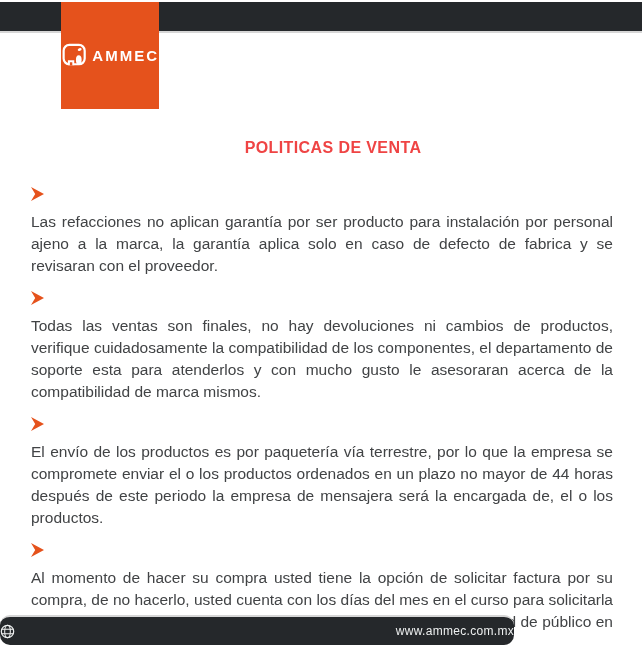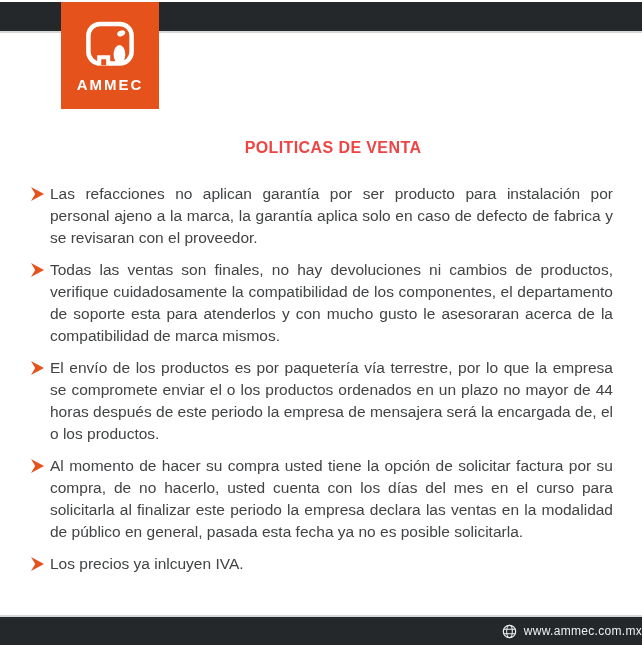--- a/index.html
+++ b/index.html
@@ -17,53 +17,54 @@
     overflow:hidden;
   }
   .top-bar{
     position:absolute;top:2px;left:0;width:642px;height:29px;
     background:var(--dark);
     box-shadow:0 2px 0 var(--line);
   }
   .logo-box{
     position:absolute;top:2px;left:61px;width:98px;height:107px;
     background:var(--orange);
-    display:flex;flex-direction:column;align-items:center;justify-content:center;
+    display:flex;flex-direction:row;align-items:center;justify-content:center;
     gap:5px;z-index:2;
   }
   .logo-box .mark{display:block;}
   .logo-wordmark{
     color:#ffffff;font-weight:bold;font-size:15px;letter-spacing:2px;
     line-height:1;user-select:none;
   }
   .page-title{
     position:absolute;top:139px;left:12px;width:642px;
     margin:0;text-align:center;
     font-size:16px;font-weight:bold;letter-spacing:.4px;color:#ef4444;
   }
   .policy-list{
     position:absolute;top:183px;left:31px;width:582px;
     margin:0;padding:0;list-style:none;
   }
   .policy-list li{
     display:flex;align-items:flex-start;gap:6px;
     margin:0 0 10px 0;
+    flex-direction:column;
   }
   .chev{flex:0 0 13px;padding-top:4px;}
   .policy-list p{
     margin:0;flex:1 1 auto;
     font-size:15.5px;line-height:22px;color:var(--body-text);
     text-align:justify;
   }
   .footer-bar{
-    position:absolute;bottom:0;left:0;width:642px;height:28px;
+    position:absolute;bottom:0;left:0;width:514px;height:28px;
     background:var(--dark);
     border-top:2px solid var(--line);
-    display:flex;align-items:center;justify-content:flex-end;gap:7px;
-    color:#eef0f0;font-size:12px;letter-spacing:.3px;
+    display:flex;align-items:center;justify-content:space-between;gap:7px;
+    color:#eef0f0;font-size:12px;letter-spacing:.3px;border-radius:10px;
   }
 </style>
 </head>
 <body>
 
 <div class="top-bar"></div>
 
 <div class="logo-box">
   <svg class="mark" width="54" height="53" viewBox="0 0 60 56" aria-hidden="true">
     <rect x="6" y="4" width="48" height="44" rx="13" fill="none" stroke="#ffffff" stroke-width="5"></rect>

